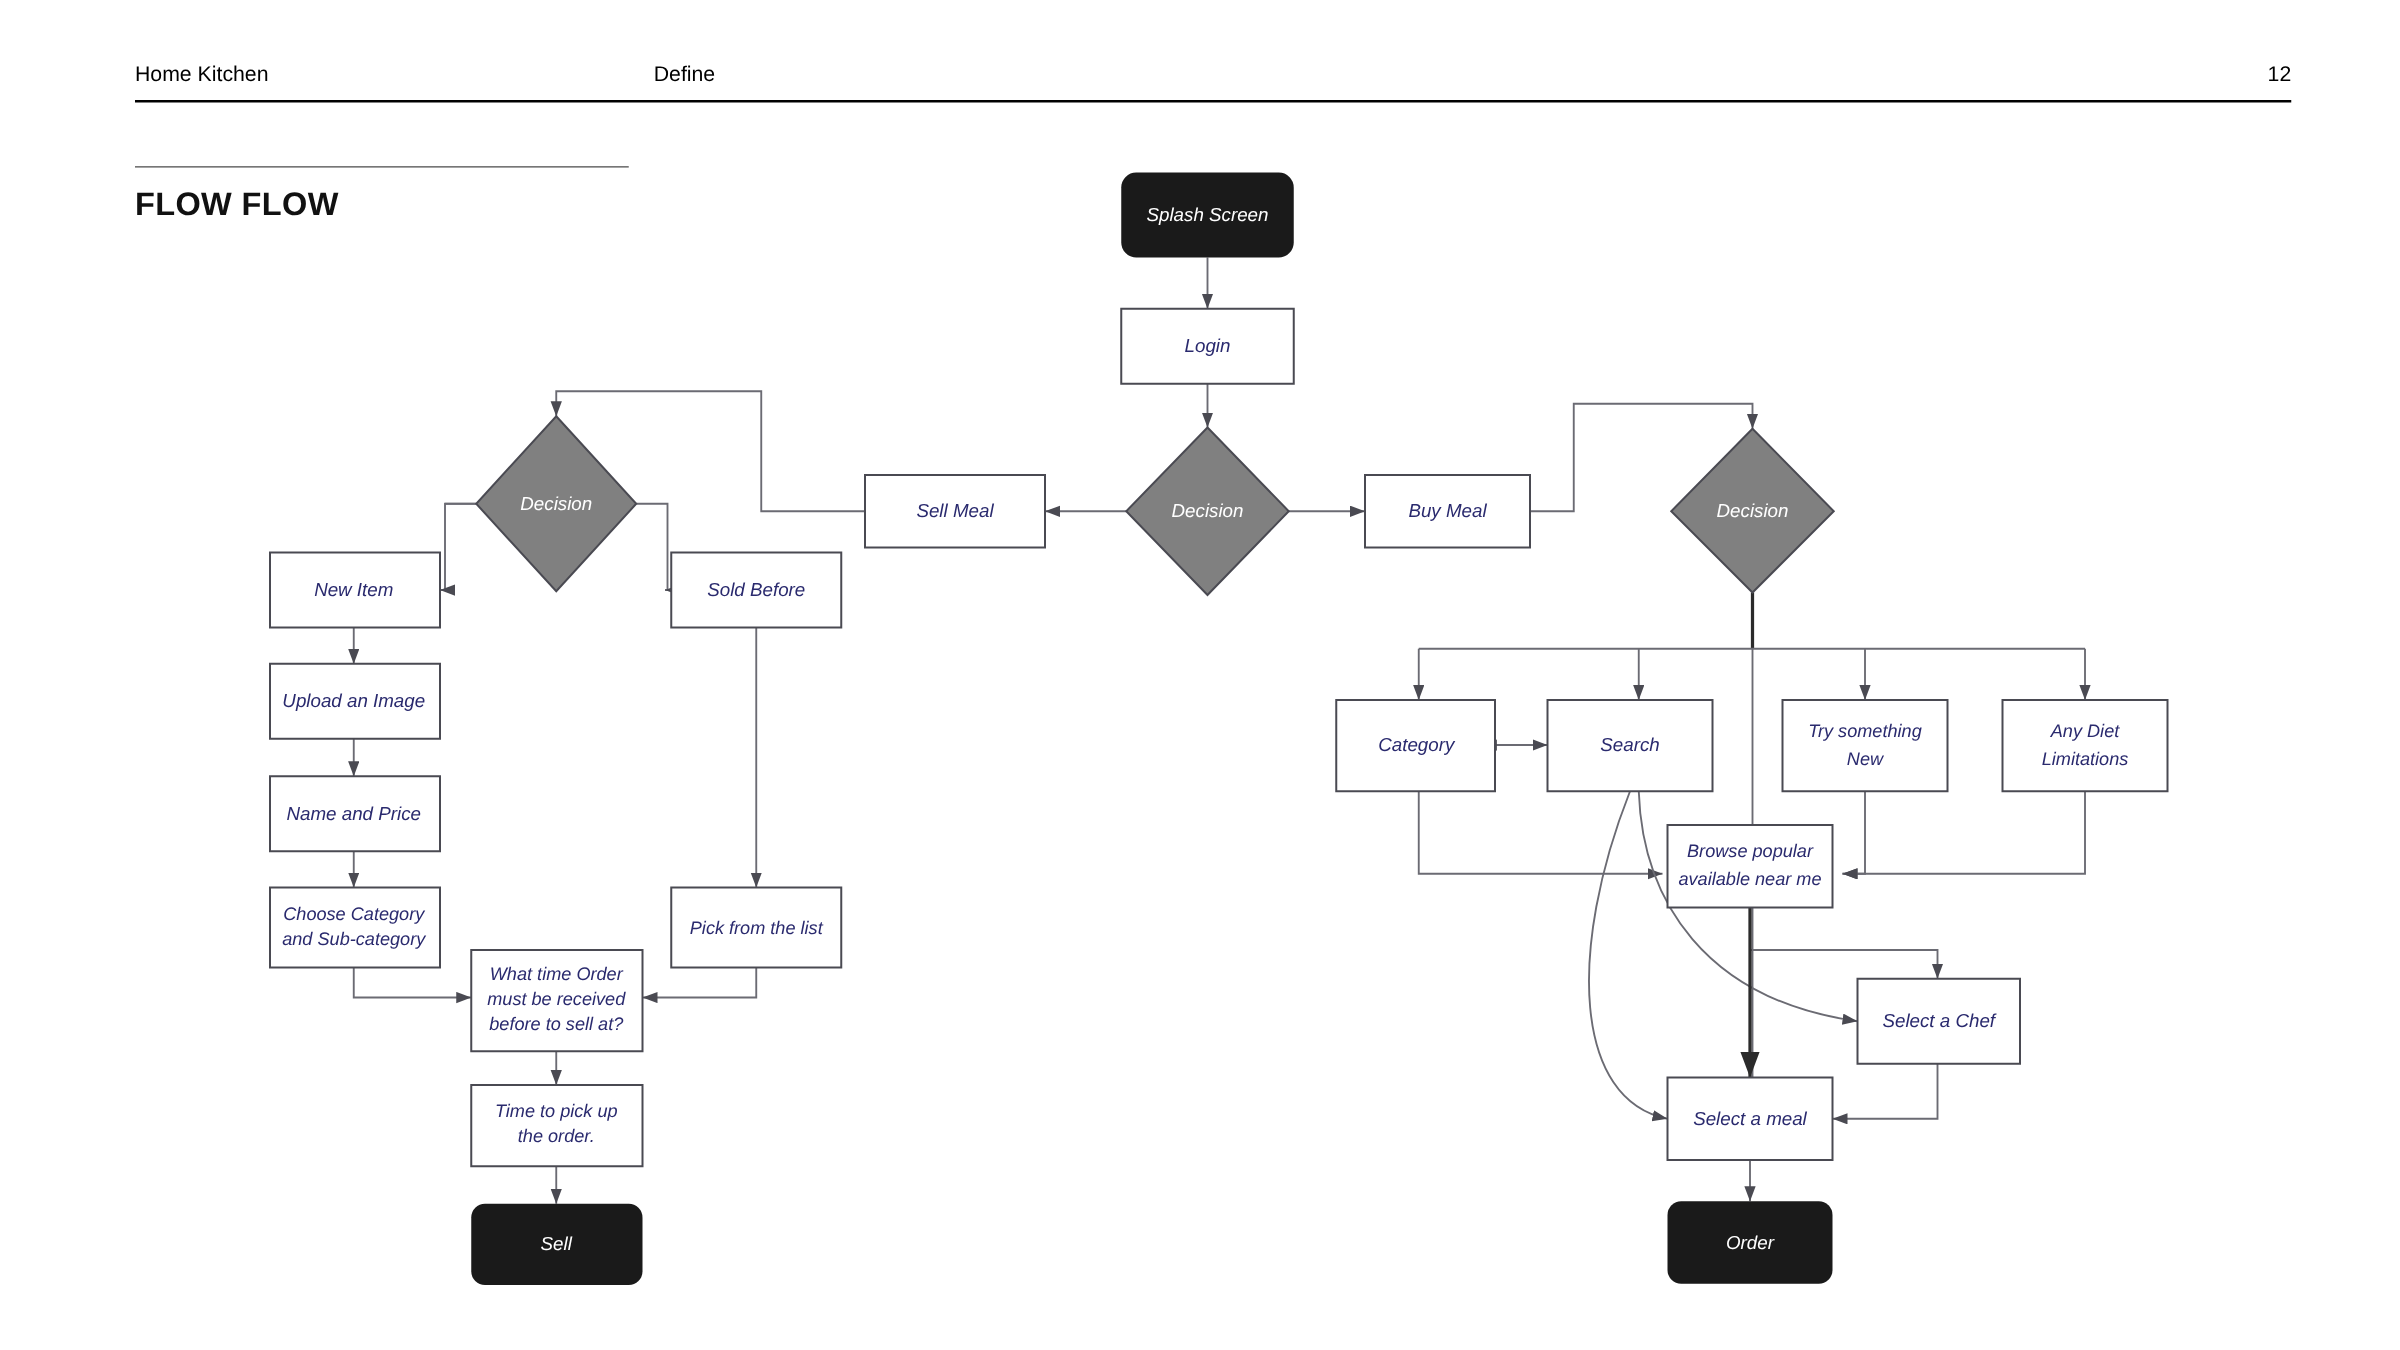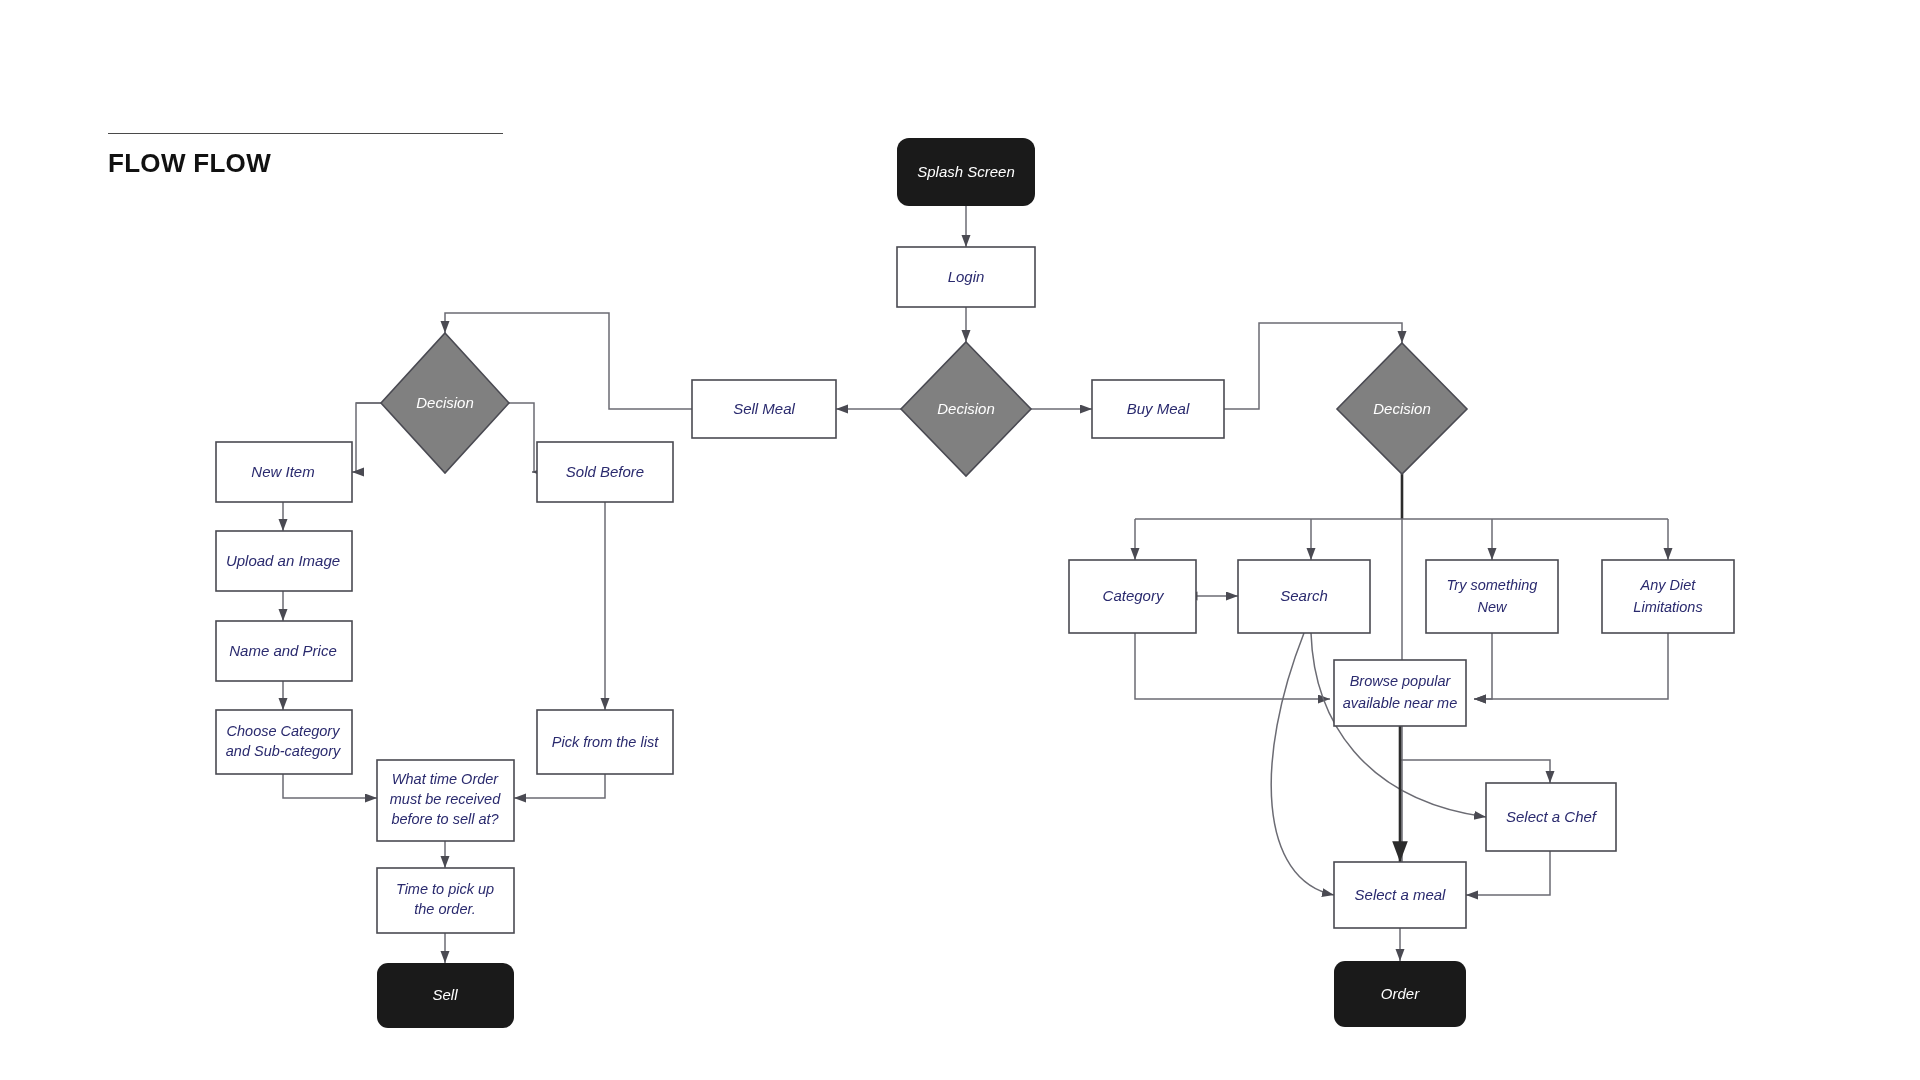--- a/index.html
+++ b/index.html
@@ -131,20 +131,26 @@
     fill: none;
     stroke: #2b2b2b;
     stroke-width: 2.6;
   }
 </style>
 </head>
 <body>
 
 <div class="page">
 
+  <div class="header">
+    <div class="hdr-left">Home Kitchen</div>
+    <div class="hdr-center">Define</div>
+    <div class="hdr-right">12</div>
+    <div class="header-rule"></div>
+  </div>
 
   <div class="title-rule"></div>
   <div class="page-title">FLOW FLOW</div>
 
   <div class="diagram">
     <svg class="flow" viewBox="0 0 1920 1080" xmlns="http://www.w3.org/2000/svg">
       <defs>
         <marker id="arrow" markerWidth="9" markerHeight="9" refX="8" refY="3" orient="auto" markerUnits="strokeWidth">
           <path d="M0,0 L8,3 L0,6 z" fill="#4a4a52"></path>
         </marker>

